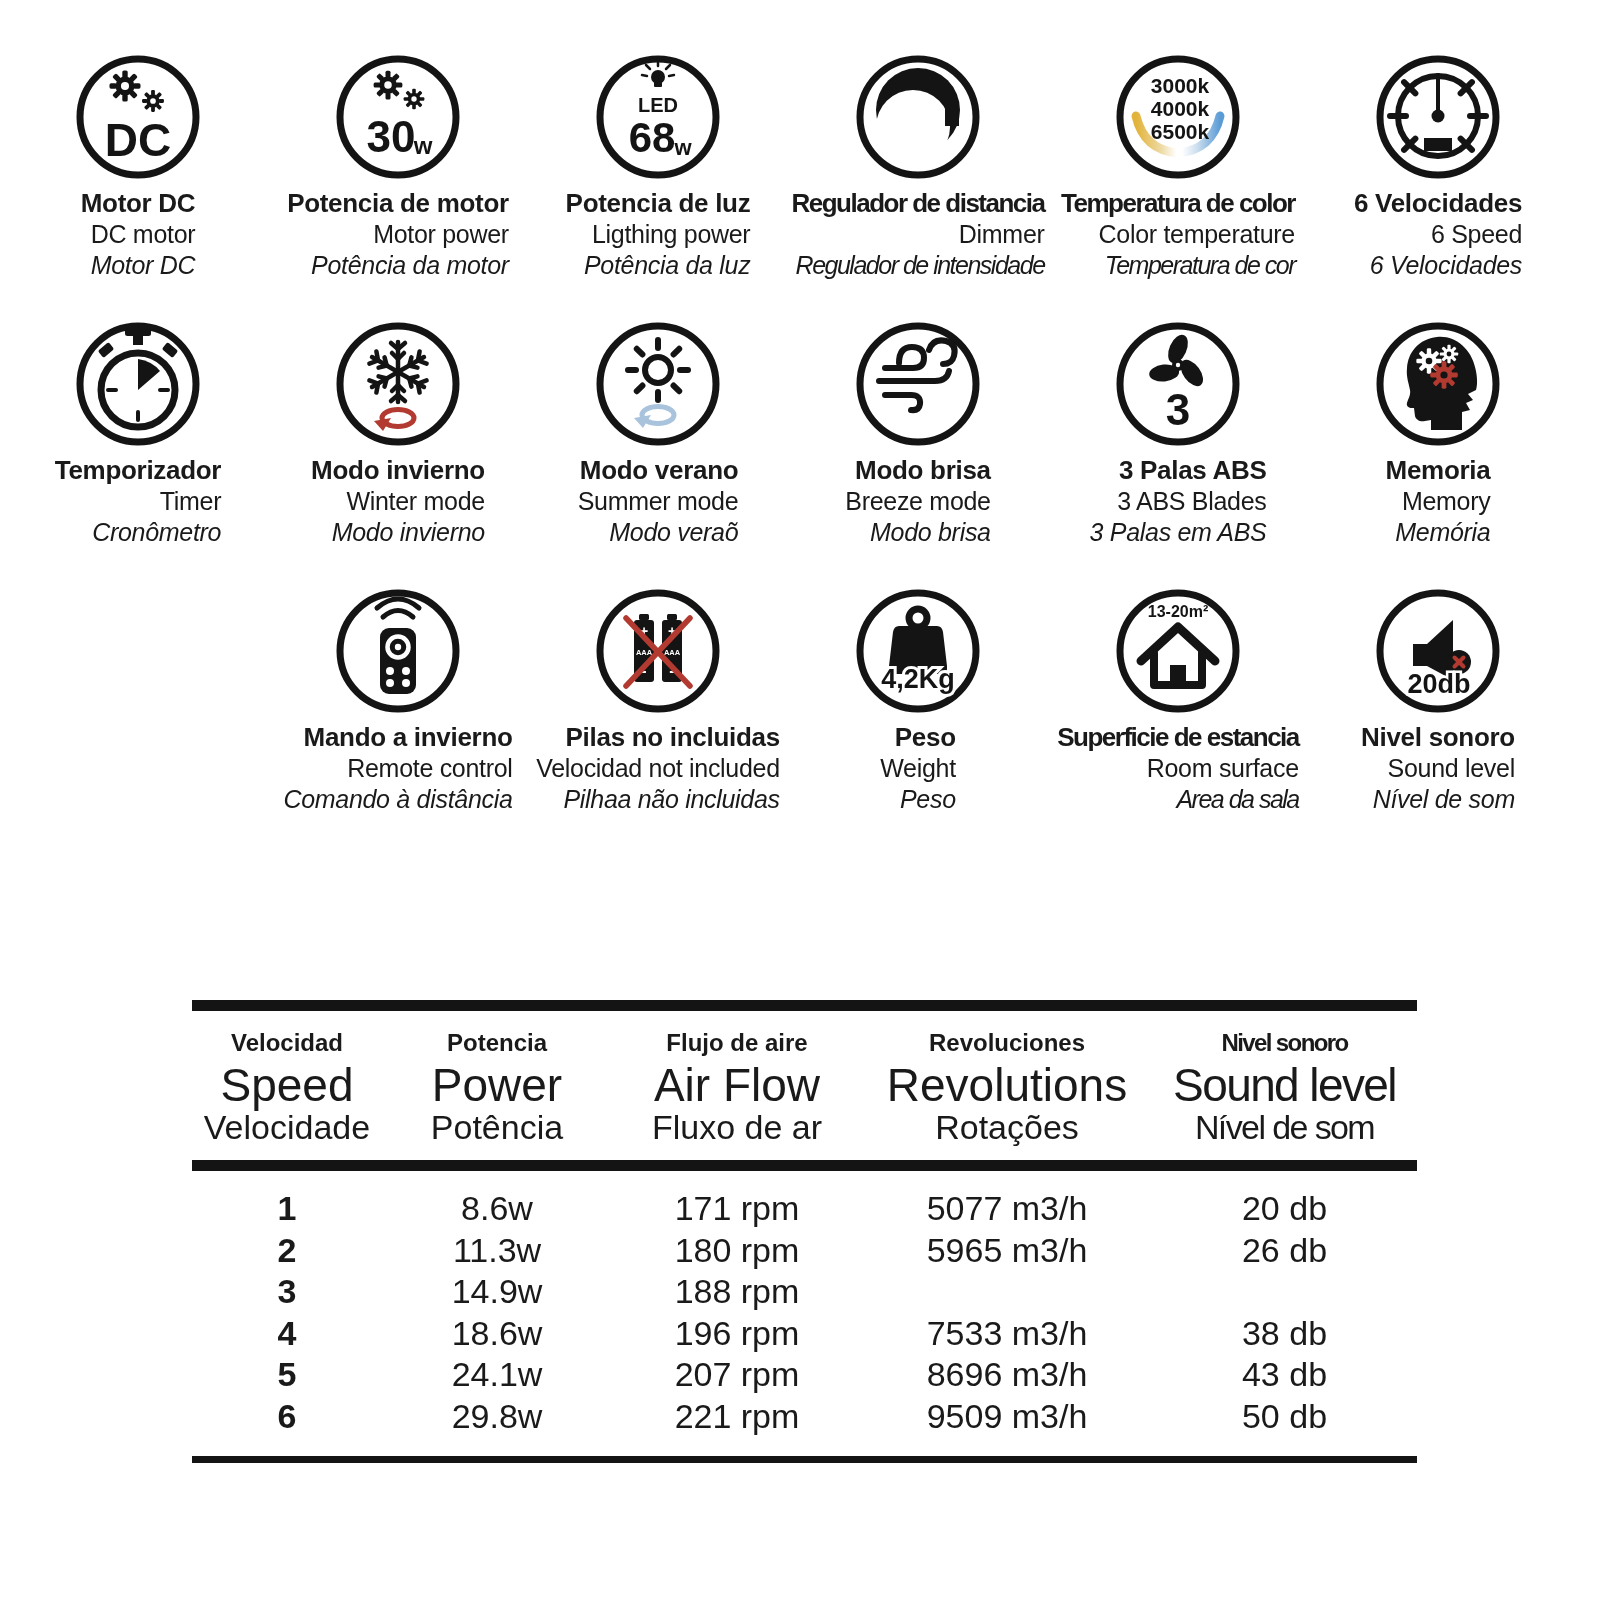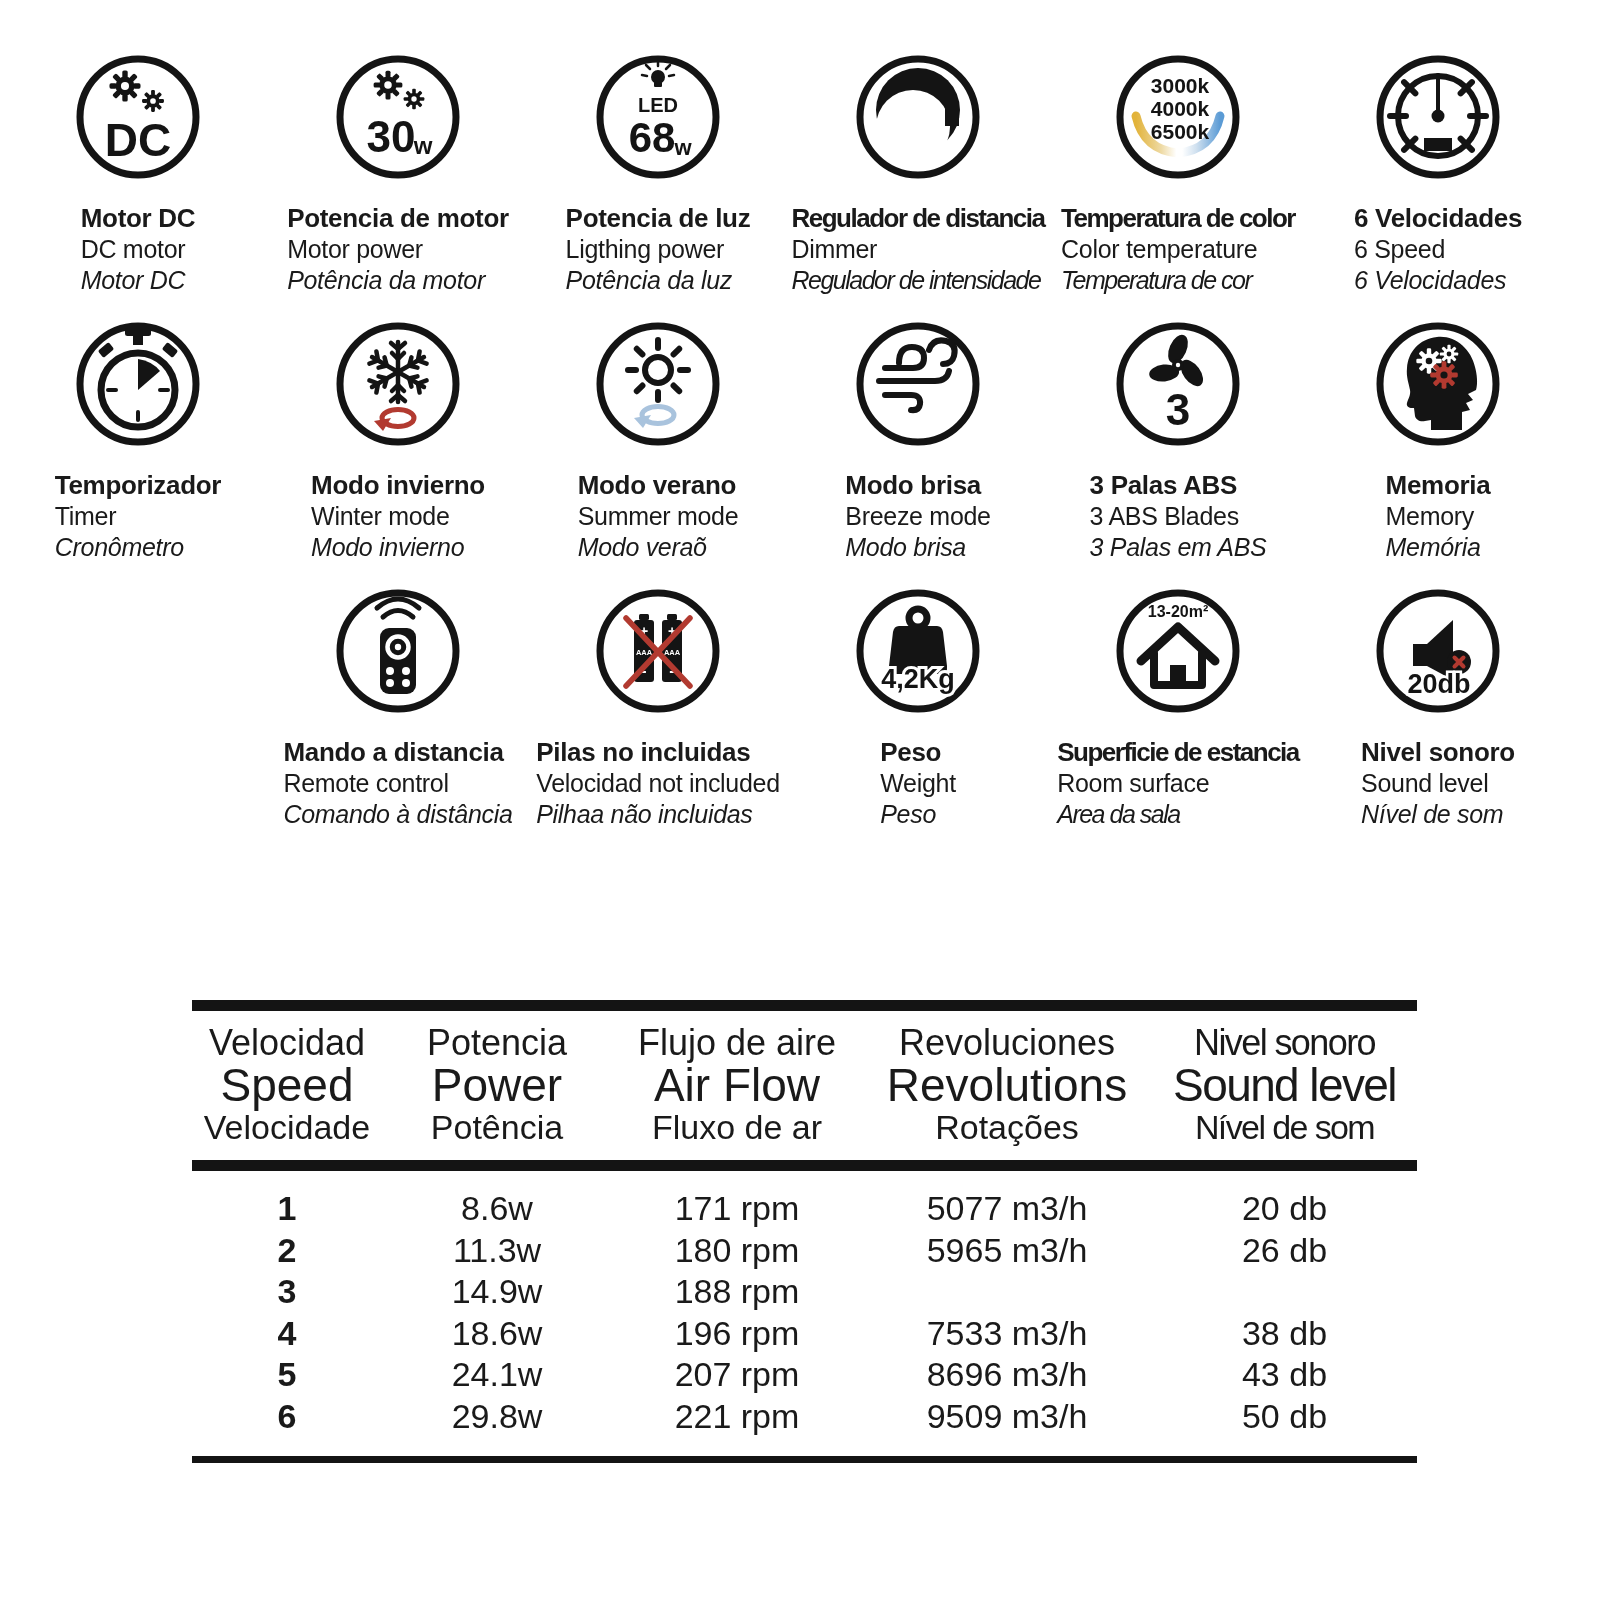--- a/index.html
+++ b/index.html
@@ -2,36 +2,36 @@
 <html><head>
 <meta charset="utf-8">
 <style>
   html,body{margin:0;padding:0;background:#fff}
   .page{width:1600px;height:1600px;background:#fff;overflow:hidden;
         font-family:"Liberation Sans","DejaVu Sans",sans-serif;color:#1a1a1a}
   .features{display:grid;grid-template-columns:repeat(6,260px);grid-auto-rows:267px;
             padding-top:52px;margin-left:8px}
   .feat{display:flex;flex-direction:column;align-items:center}
   .feat svg{display:block;flex:0 0 auto}
-  .lab{margin-top:21px;text-align:left;line-height:31px;letter-spacing:-.3px;white-space:nowrap}
+  .lab{margin-top:6px;text-align:right;line-height:31px;letter-spacing:-.3px;white-space:nowrap}
   .l-es{font-weight:bold;font-size:26px}
   .l-en{font-size:25px}
   .l-pt{font-size:25px;font-style:italic}
   .cond .l-es,.cond .l-pt{letter-spacing:-1.5px}
   .col2{grid-column:2}
 
   .spec-table{margin:147px 0 0 192px;width:1225px}
   .rule{background:#141414}
   .rule.top{height:11px}
   .rule.mid{height:11px}
   .rule.bot{height:7px}
   .thead,.tr{display:grid;grid-template-columns:190px 230px 250px 290px 265px;text-align:center}
   .thead{padding:10px 0 12px}
   .th{white-space:nowrap}
-  .th .es{font-size:36px;font-weight:normal;line-height:43px}
+  .th .es{font-size:24px;font-weight:bold;line-height:43px}
   .th .en{font-size:46px;line-height:42px}
   .th .pt{font-size:34px;line-height:42px}
   .th.tight{letter-spacing:-1.6px}
   .tbody{padding:17px 0 19px}
   .tr{line-height:41.5px;font-size:34px}
   .td.b{font-weight:bold}
 
   
   .ring{fill:none;stroke:#141414;stroke-width:7}
   .ink{fill:#141414}
@@ -361,21 +361,21 @@
           <rect x="47" y="42" width="36" height="66" rx="9" class="ink"></rect>
           <circle cx="65" cy="61" r="10.5" fill="none" stroke="#fff" stroke-width="4.5"></circle>
           <circle cx="65" cy="61" r="3.2" fill="#fff"></circle>
           <circle cx="57" cy="85" r="4" fill="#fff"></circle>
             <circle cx="73" cy="85" r="4" fill="#fff"></circle>
           <circle cx="57" cy="97" r="4" fill="#fff"></circle>
             <circle cx="73" cy="97" r="4" fill="#fff"></circle>
         </g>
       </svg>
       <div class="lab">
-        <div class="l-es">Mando a distancia</div>
+        <div class="l-es">Mando a invierno</div>
         <div class="l-en">Remote control</div>
         <div class="l-pt">Comando à distância</div>
       </div>
     </div>
 
     <div class="feat">
       <svg viewBox="0 0 130 130" width="130" height="130">
         <circle class="ring" cx="65" cy="65" r="58"></circle>
         <g>
           <g transform="translate(41,34)">

